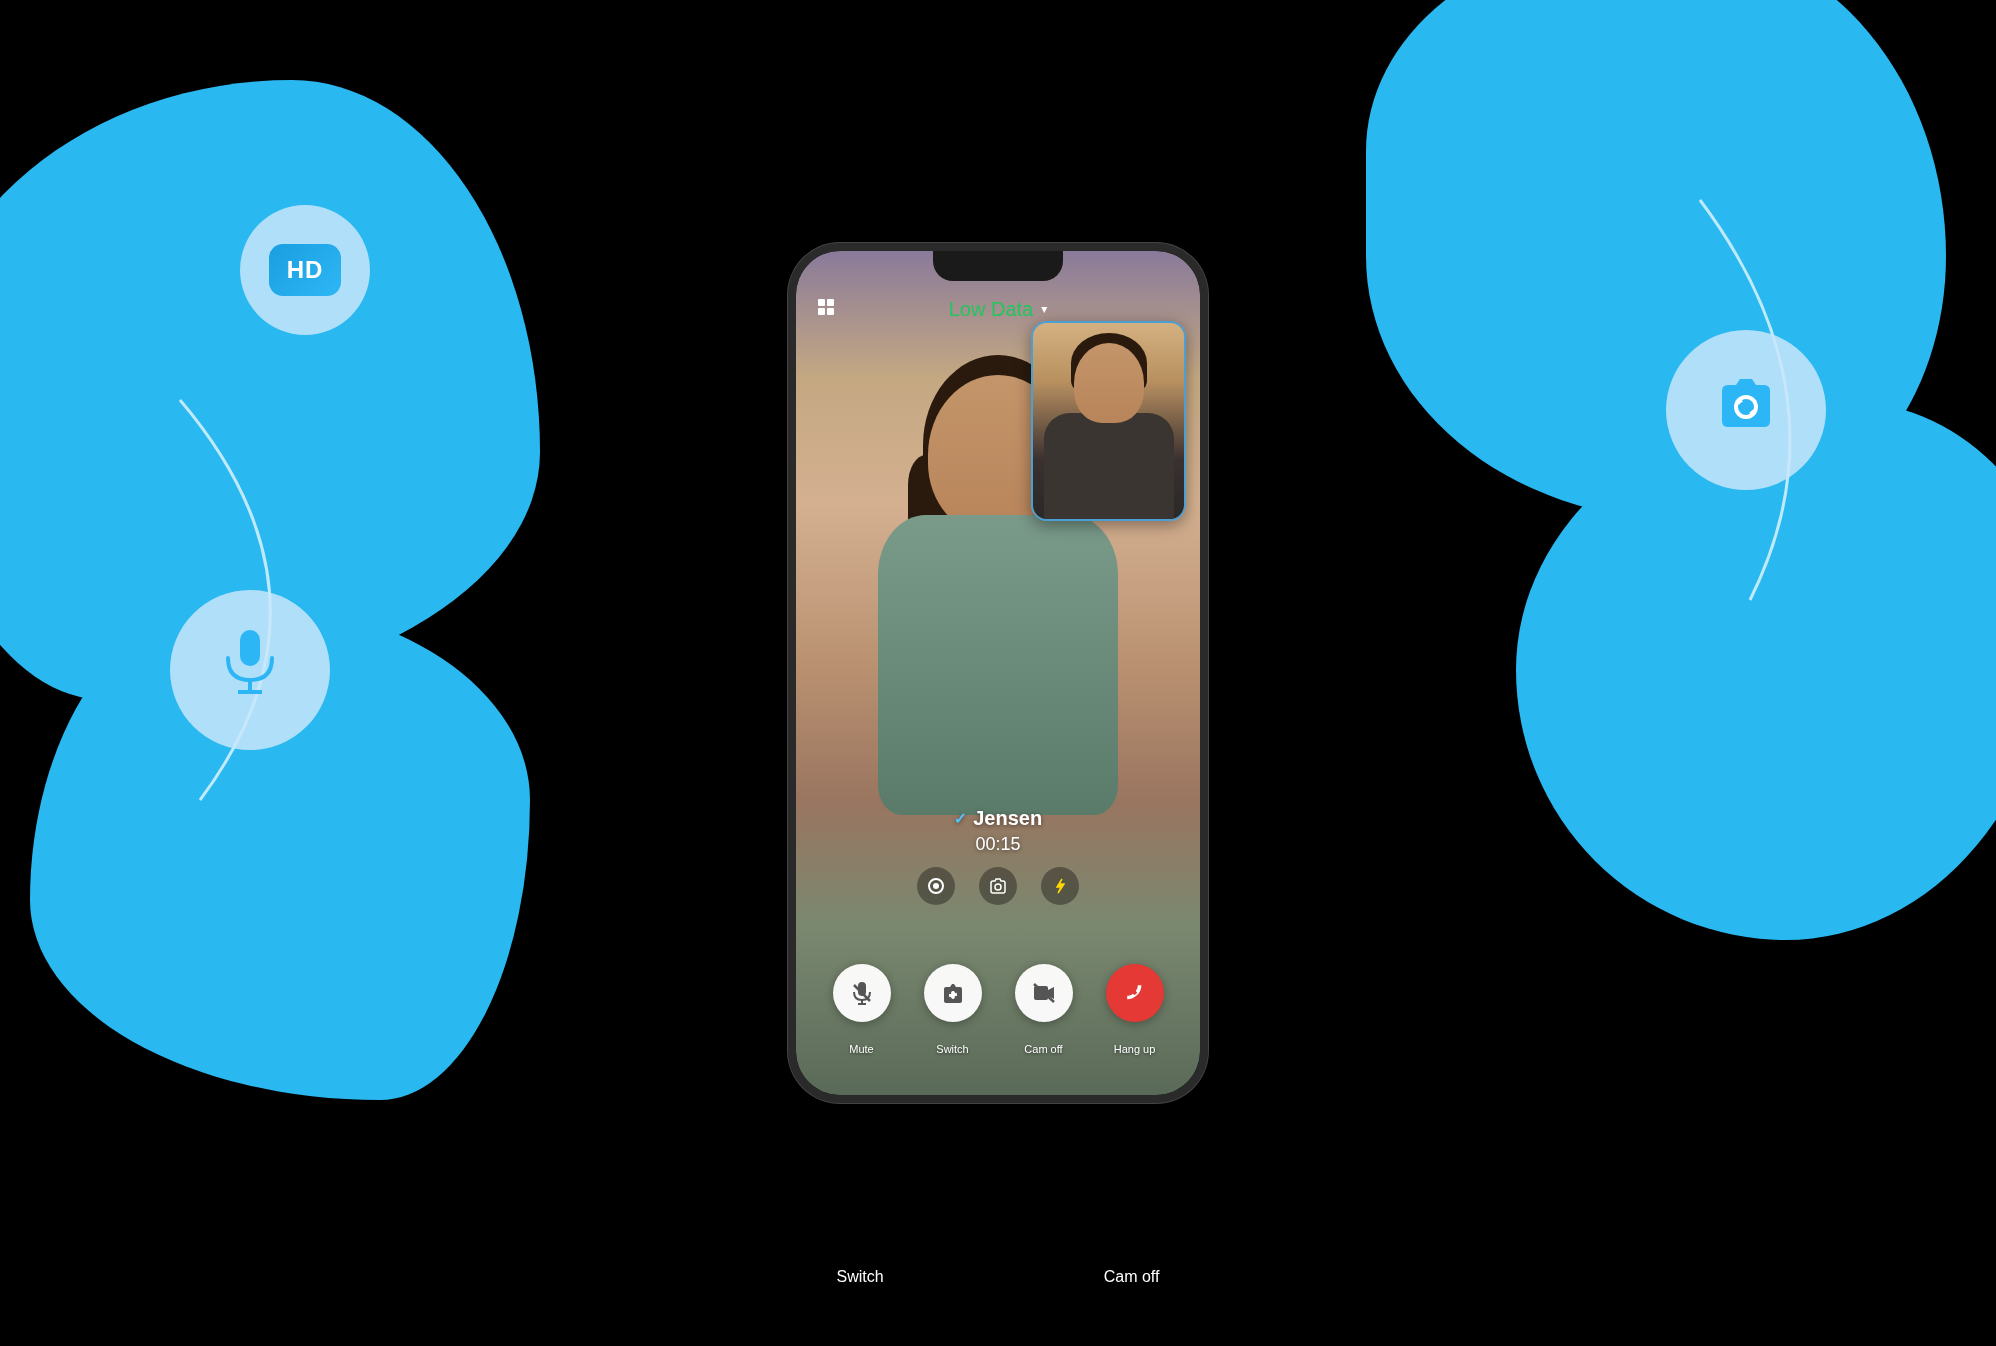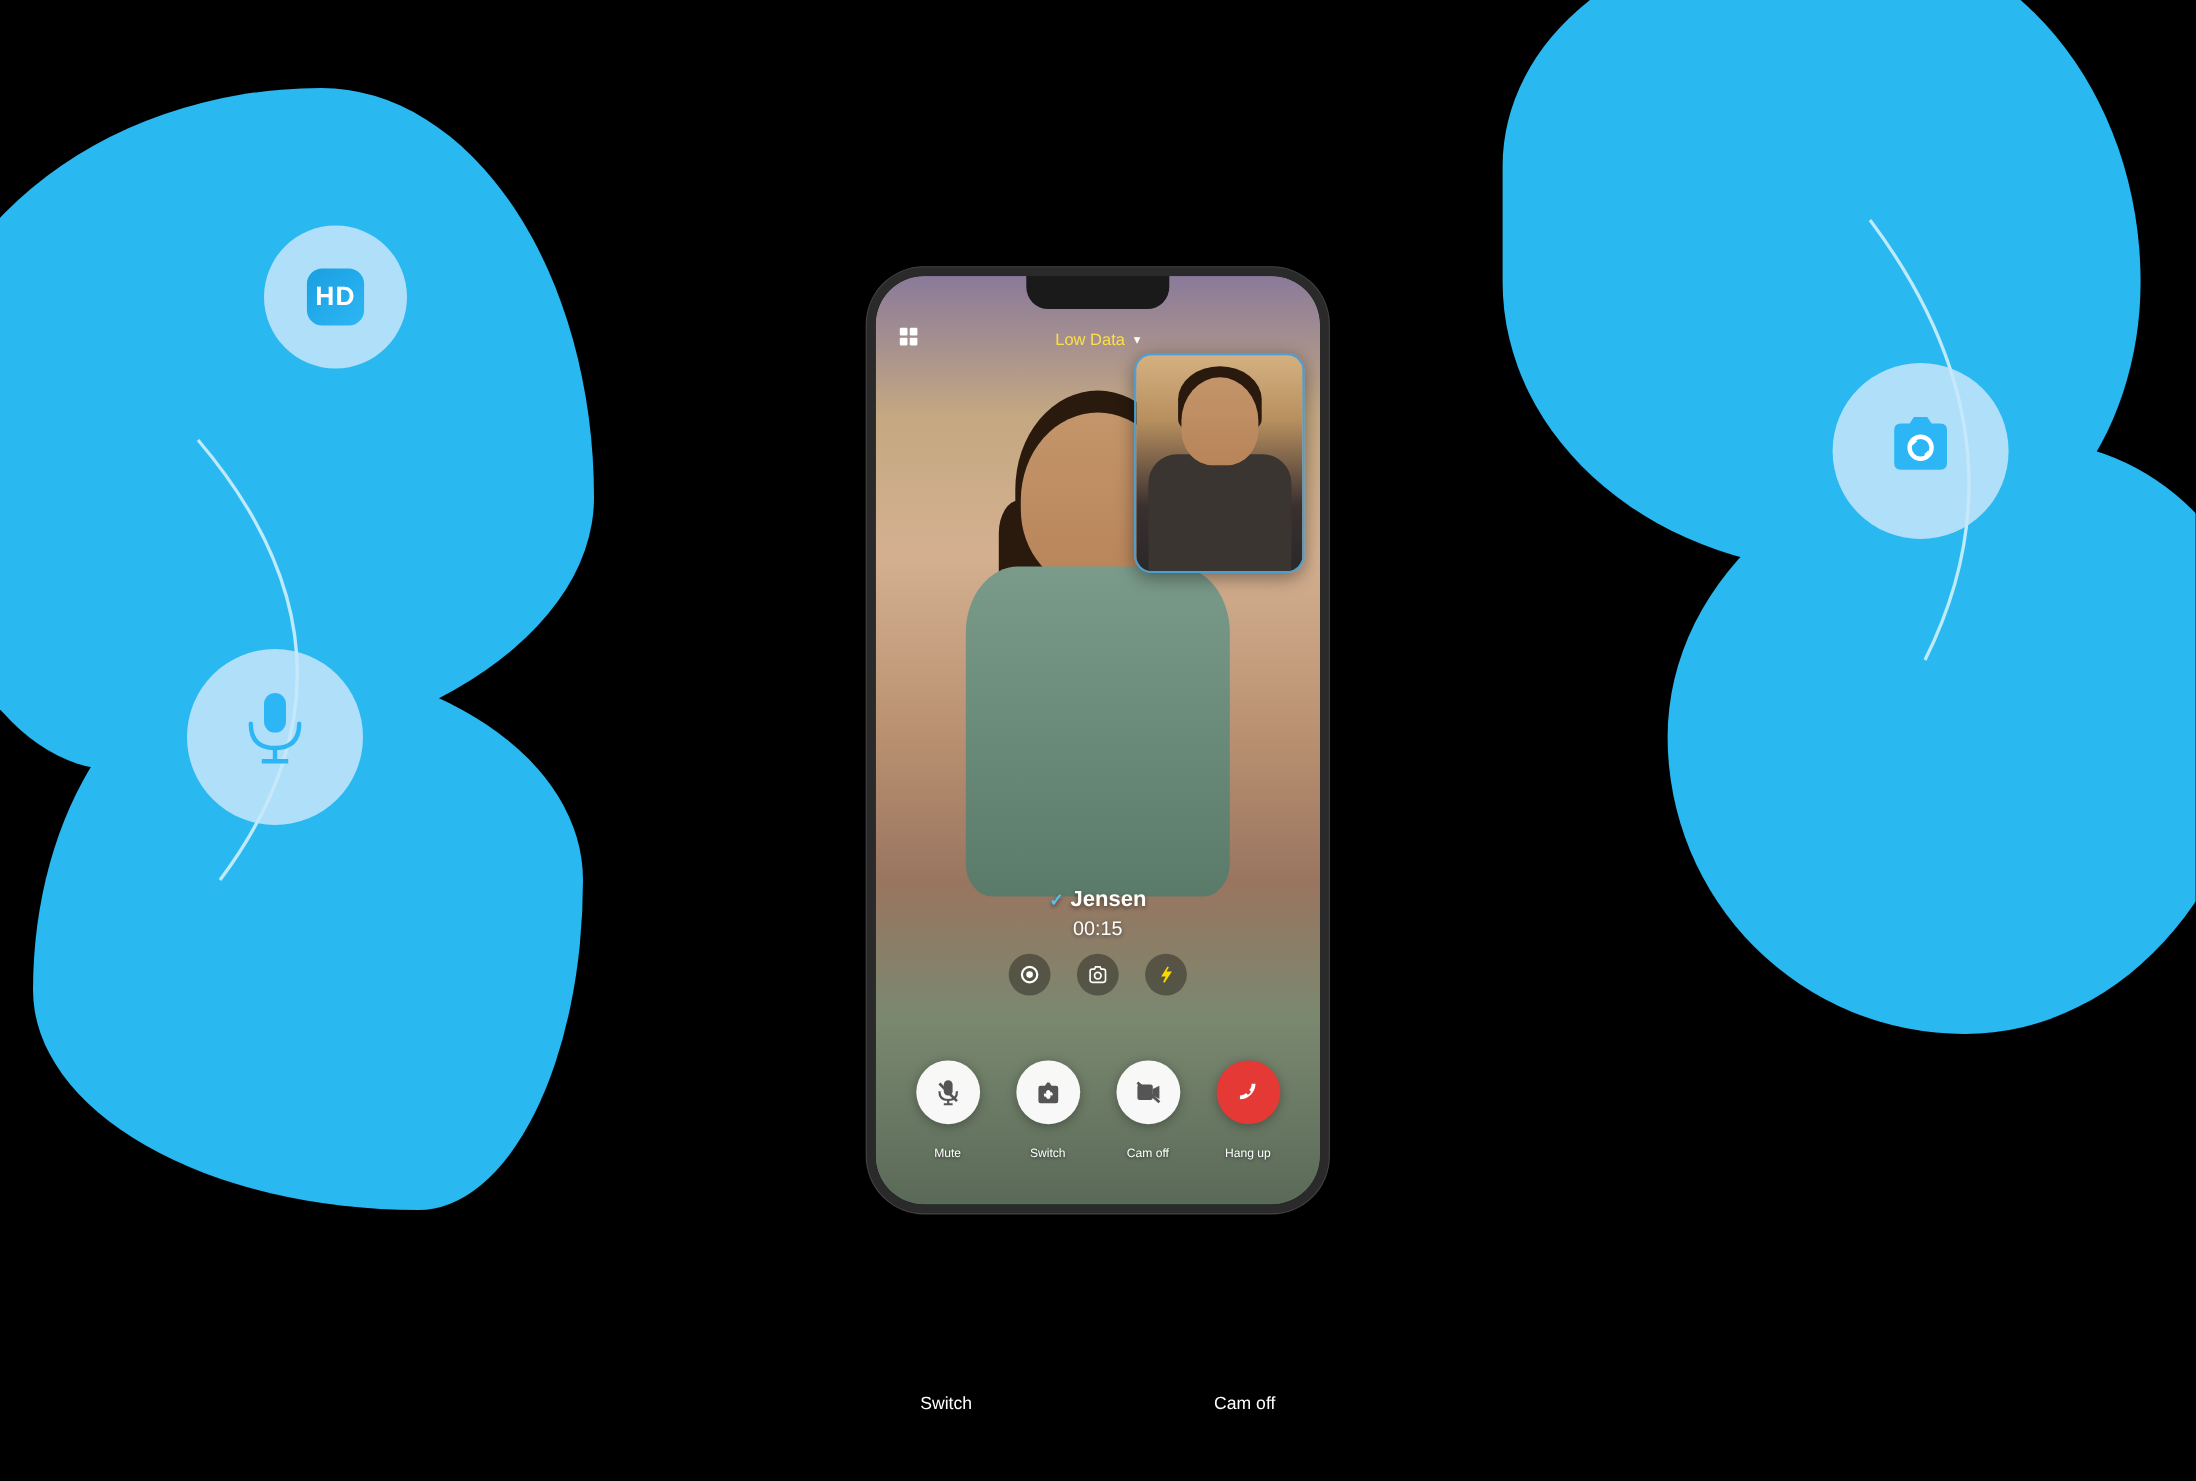--- a/index.html
+++ b/index.html
@@ -208,22 +208,22 @@
       align-items: center;
       gap: 6px;
     }
 
     .top-bar-grid-icon {
       color: #fff;
       font-size: 20px;
     }
 
     .low-data-label {
-      color: #fde047;
-      font-size: 15px;
+      color: #22c55e;
+      font-size: 20px;
       font-weight: 500;
     }
 
     .chevron-down {
       color: #fff;
       font-size: 12px;
       margin-left: 2px;
     }
 
     
@@ -400,21 +400,21 @@
       height: 130px;
       background: rgba(200, 230, 250, 0.85);
       border-radius: 50%;
       display: flex;
       align-items: center;
       justify-content: center;
       z-index: 30;
     }
 
     .hd-inner {
-      width: 52px;
+      width: 72px;
       height: 52px;
       background: linear-gradient(135deg, #1a9fe0, #2db6f5);
       border-radius: 14px;
       display: flex;
       align-items: center;
       justify-content: center;
       color: #fff;
       font-size: 24px;
       font-weight: 700;
       letter-spacing: 1px;

